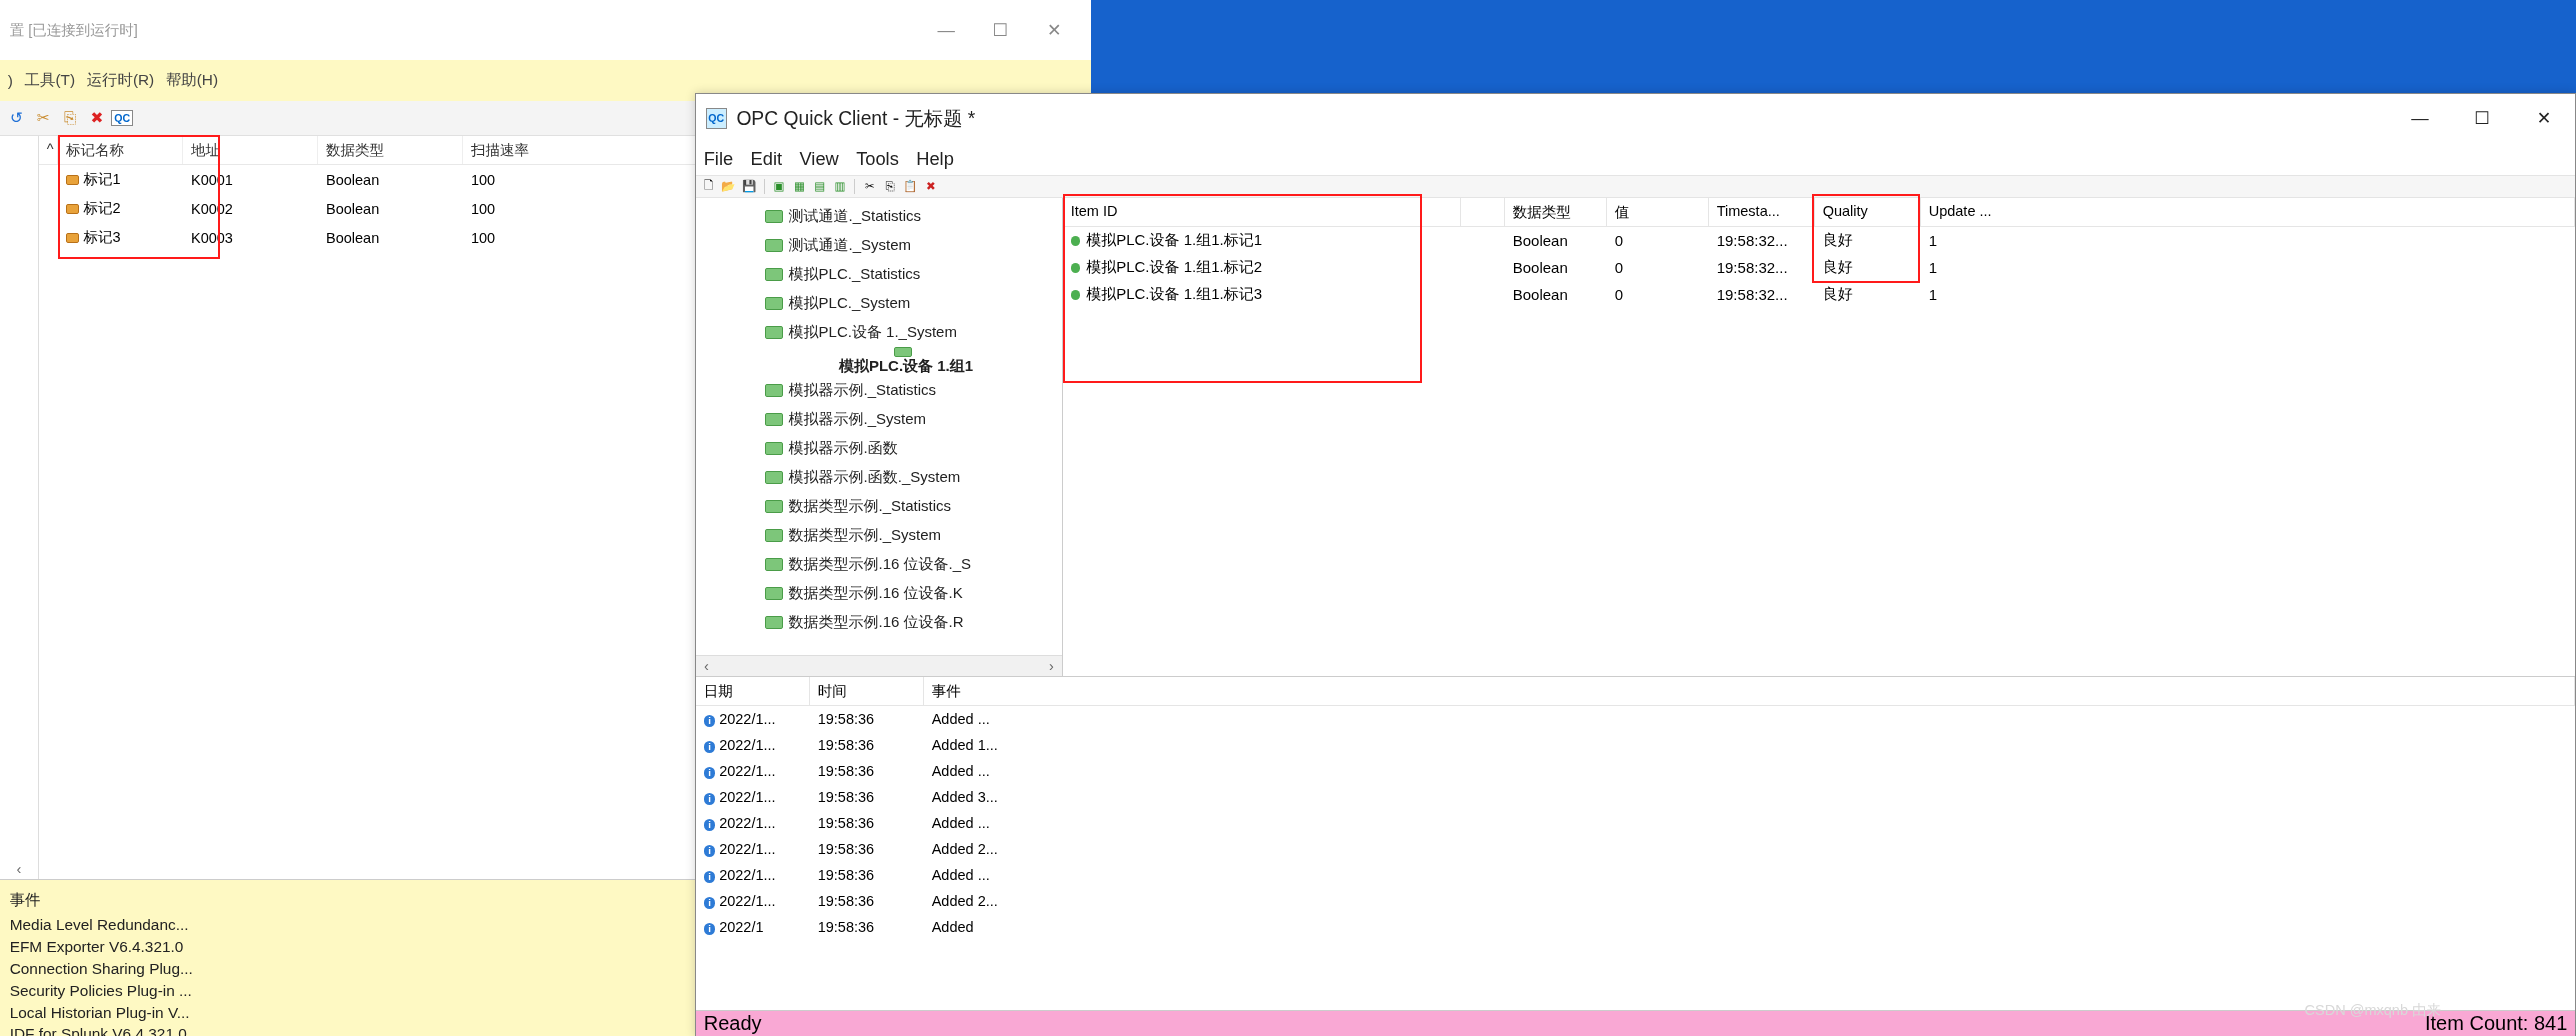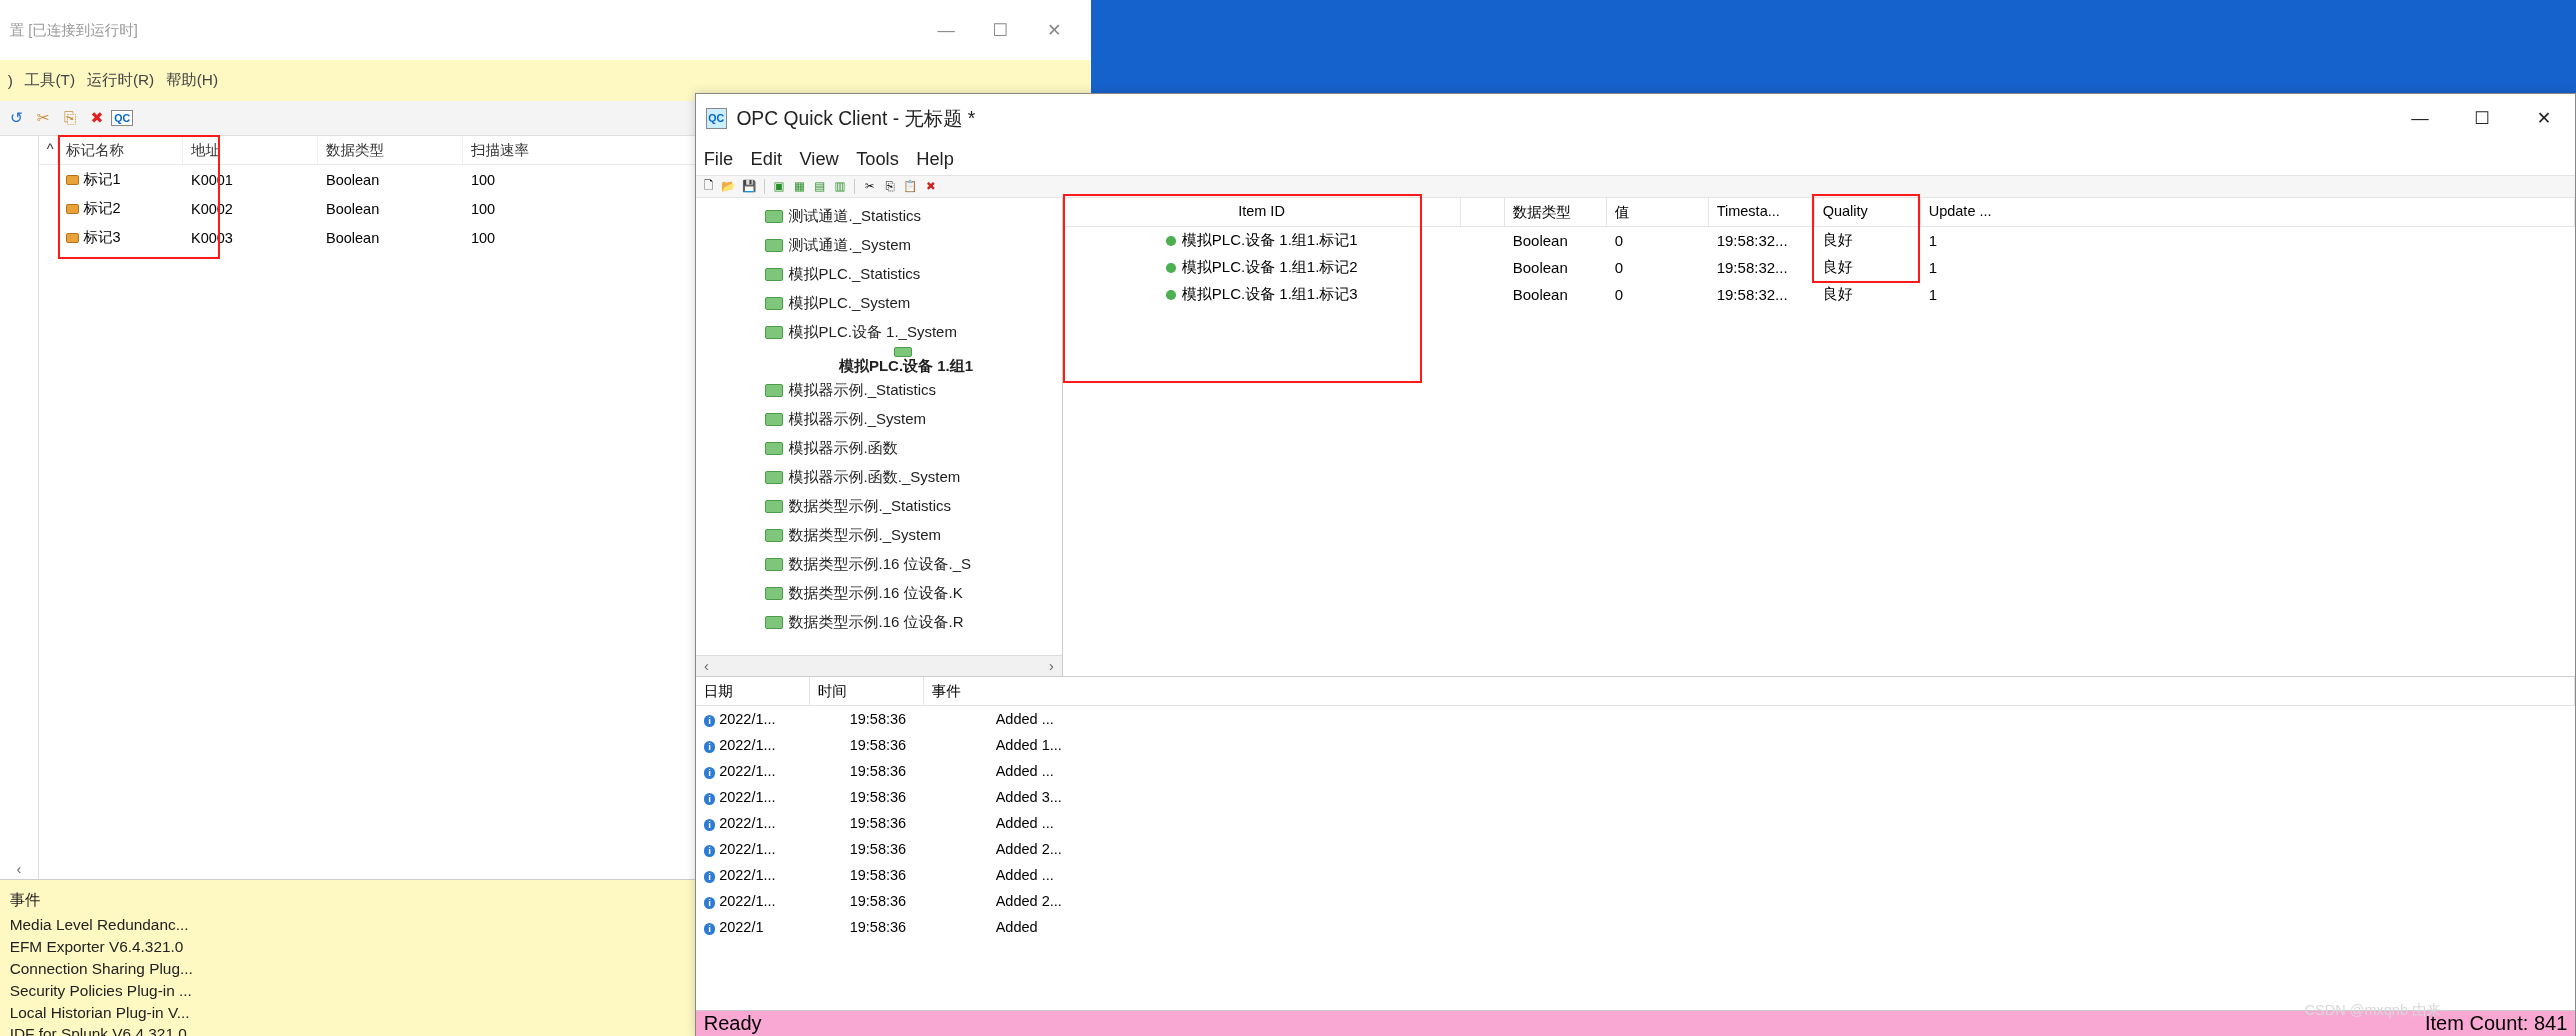--- a/index.html
+++ b/index.html
@@ -202,21 +202,21 @@
     .tree-scroll .track { flex:1; }
 
     .grid-pane {
       flex:1;
       position:relative;
     }
     .grid-header {
       display:flex; height:29px; border-bottom:1px solid #e5e5e5; background:#fff; font-size:14.5px;
     }
     .grid-header > div { padding:4.8px 7.7px; border-right:1px solid #e5e5e5; }
-    .gc-item { width:398px;text-align:center; }
+    .gc-item { width:398px; }
     .gc-spacer { width:44px; }
     .gc-dt { width:102px; }
     .gc-val { width:102px; }
     .gc-ts { width:106px; }
     .gc-q { width:106px; }
     .gc-up { flex:1; }
     .grid-row { display:flex; height:27px; align-items:center; font-size:15px; }
     .grid-row > div { padding:2.9px 7.7px; }
     .grn-dot { display:inline-block; width:9.7px; height:9.7px; border-radius:50%; background:#4caf50; margin-right:5.8px; vertical-align:middle;}
 
@@ -228,21 +228,21 @@
       flex:1; min-height:0; overflow:hidden;
       border-bottom:1px solid #ccc;
     }
     .log-header {
       display:flex; height:29px; border-bottom:1px solid #e5e5e5; font-size:14.5px;
     }
     .log-header > div { padding:4.8px 7.7px; border-right:1px solid #e5e5e5; }
     .lc-date { width:114px; }
     .lc-time { width:114px; }
     .lc-ev { flex:1; }
-    .log-row { display:flex; height:26px; align-items:center; font-size:14.5px;gap:32px; }
+    .log-row { display:flex; height:26px; align-items:center; font-size:14.5px; }
     .log-row > div { padding:2.9px 7.7px; }
     .info-dot { display:inline-block; width:11.6px; height:11.6px; border-radius:50%; background:#2e7bd6; color:#fff; font-size:9.7px; line-height:11.6px; text-align:center; margin-right:3.9px; font-weight:bold;}
 
     .statusbar {
       height:25px; display:flex; align-items:center; font-size:20px; padding:0 7.7px; background:#f9a8d4;
     }
     .statusbar .spacer { flex:1; }
 
     .watermark {
       position:absolute; right:135px; bottom:17.4px; color:#d8d8d8; font-size:14.5px; pointer-events:none;

